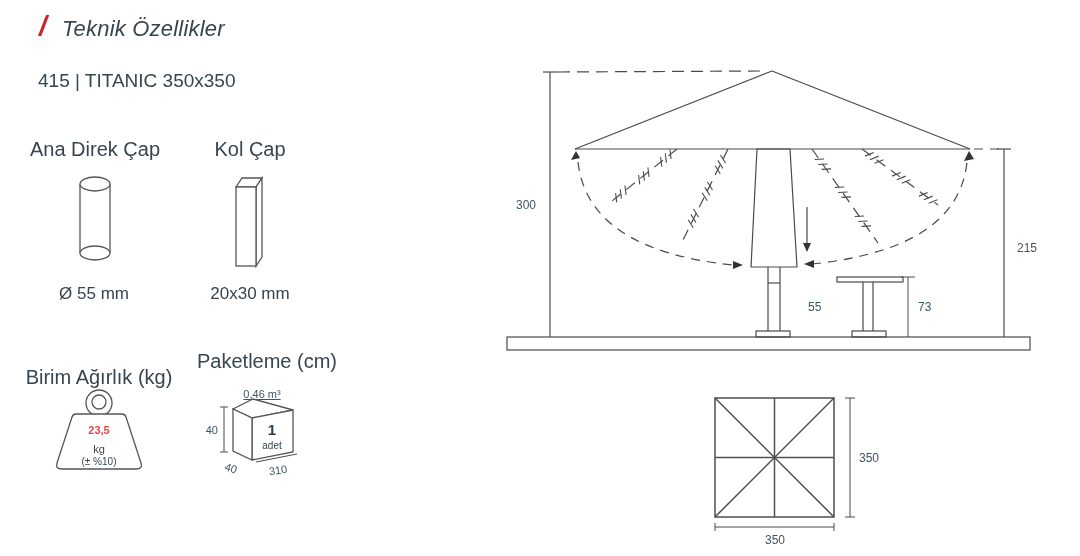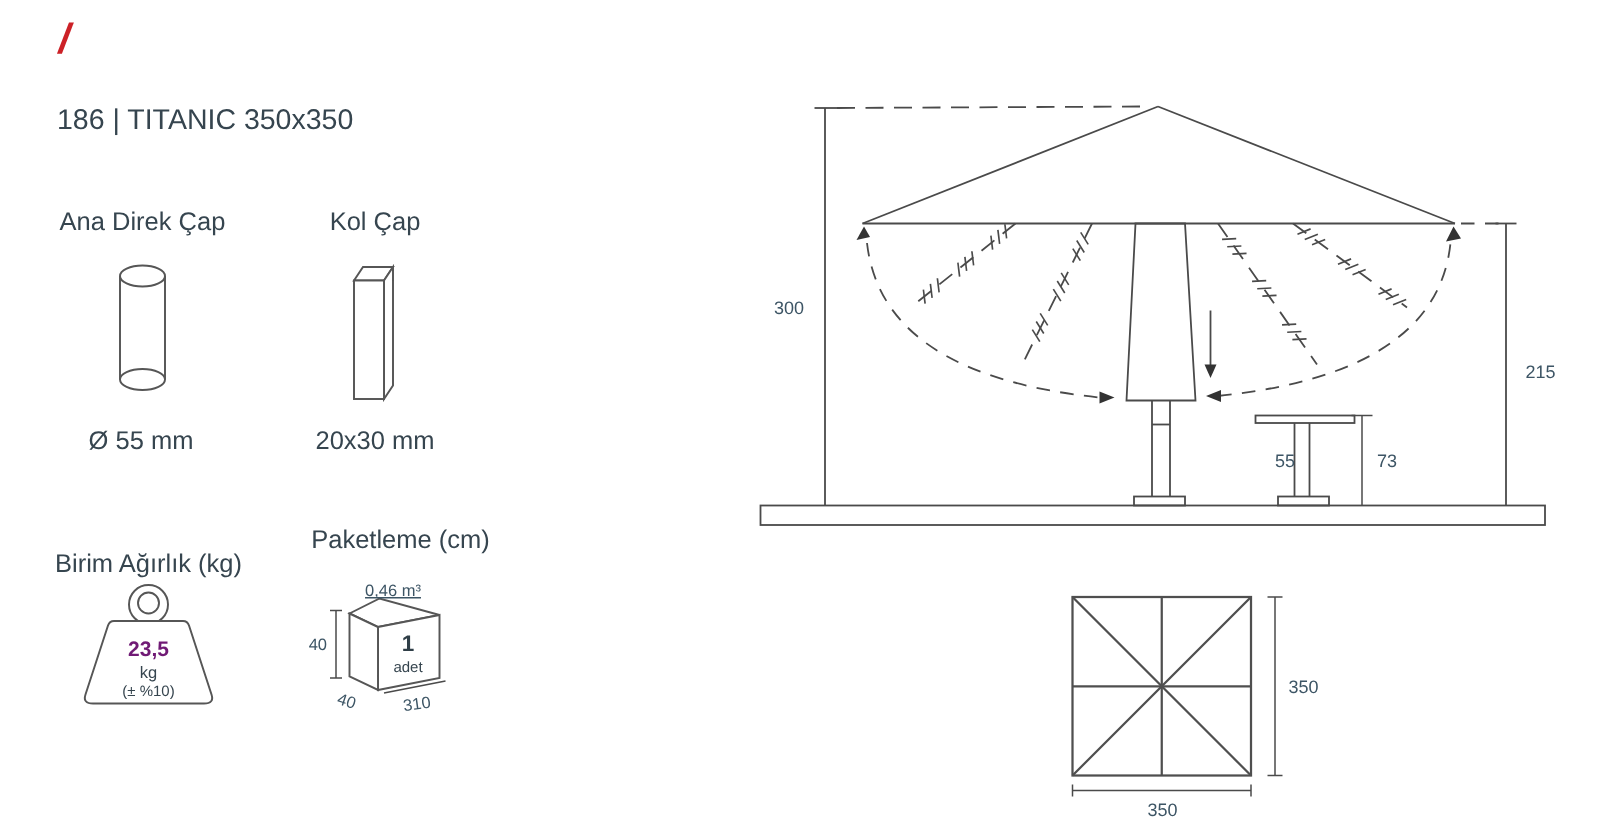--- a/index.html
+++ b/index.html
@@ -7,25 +7,25 @@
     position:relative;width:1080px;height:556px;background:#ffffff;overflow:hidden;
     font-family:"Liberation Sans", sans-serif;color:#36454f;
   }
   .abs{position:absolute;}
   .txt{white-space:nowrap;}
   .center{transform:translateX(-50%);text-align:center;}
   .right{transform:translateX(-100%);text-align:center;}
   #section-title{left:62px;top:16px;font-size:22px;font-style:italic;font-weight:400;color:#36454f;letter-spacing:.2px;}
   #title-slash{left:39px;top:10px;font-size:28px;font-style:italic;font-weight:600;color:#cc2127;}
   #product-title{left:38px;top:70px;font-size:19px;color:#36454f;}
-  .spec-label{font-size:17px;color:#36454f;}
+  .spec-label{font-size:20px;color:#36454f;}
   .spec-value{font-size:17px;color:#36454f;}
   .dim{font-size:12px;color:#3d5565;}
   .dim-small{font-size:11px;color:#3d5565;}
-  .wt-big{font-size:14px;font-weight:700;color:#701a75;}
+  .wt-big{font-size:11px;font-weight:700;color:#ef4444;}
   .wt-kg{font-size:11px;color:#36454f;}
   .wt-tol{font-size:10px;color:#36454f;}
   .box-one{font-size:15px;font-weight:700;color:#2f3e47;}
   .box-adet{font-size:10px;color:#36454f;text-align:right;}
   .rot18{transform:translateX(-50%) rotate(18deg);}
   .rotm8{transform:translateX(-50%) rotate(-8deg);}
   svg{position:absolute;left:0;top:0;}
   .ln{stroke:#4a4a4a;stroke-width:1.2;fill:none;}
   .ln-thin{stroke:#4a4a4a;stroke-width:1;fill:none;}
   .ico{stroke:#565656;stroke-width:1.3;fill:#fff;}
@@ -191,21 +191,22 @@
       <line class="ln-thin" x1="850" y1="398" x2="850" y2="517"></line>
       <line class="ln-thin" x1="845" y1="398" x2="855" y2="398"></line>
       <line class="ln-thin" x1="845" y1="517" x2="855" y2="517"></line>
       <line class="ln-thin" x1="715" y1="527" x2="834" y2="527"></line>
       <line class="ln-thin" x1="715" y1="523" x2="715" y2="531"></line>
       <line class="ln-thin" x1="834" y1="523" x2="834" y2="531"></line>
     </g>
   </svg>
 
   <div class="abs txt" id="title-slash">/</div>
-  <div class="abs txt" id="product-title">186 | TITANIC 350x350</div>
+  <div class="abs txt" id="section-title">Teknik Özellikler</div>
+  <div class="abs txt" id="product-title">415 | TITANIC 350x350</div>
 
   <div class="abs txt spec-label center" style="left:95px;top:138px;">Ana Direk Çap</div>
   <div class="abs txt spec-label center" style="left:250px;top:138px;">Kol Çap</div>
   <div class="abs txt spec-value center" style="left:94px;top:284px;">Ø 55 mm</div>
   <div class="abs txt spec-value center" style="left:250px;top:284px;">20x30 mm</div>
 
   <div class="abs txt spec-label center" style="left:99px;top:366px;">Birim Ağırlık (kg)</div>
   <div class="abs txt spec-label center" style="left:247px;top:350px;margin-left:20px;">Paketleme (cm)</div>
 
   <div class="abs txt wt-big center" style="left:99px;top:424px;">23,5</div>
@@ -214,19 +215,19 @@
 
   <div class="abs txt dim-small center" style="left:262px;top:388px;text-decoration:underline;">0,46 m³</div>
   <div class="abs txt dim-small right" style="left:218px;top:424px;">40</div>
   <div class="abs txt dim-small rot18" style="left:231px;top:462px;">40</div>
   <div class="abs txt dim-small rotm8" style="left:278px;top:464px;">310</div>
   <div class="abs txt box-one center" style="left:272px;top:421px;">1</div>
   <div class="abs txt box-adet center" style="left:272px;top:440px;">adet</div>
 
   <div class="abs txt dim right" style="left:536px;top:198px;">300</div>
   <div class="abs txt dim" style="left:1017px;top:241px;">215</div>
-  <div class="abs txt dim" style="left:850px;top:300px;">55</div>
+  <div class="abs txt dim" style="left:808px;top:300px;">55</div>
   <div class="abs txt dim" style="left:918px;top:300px;">73</div>
 
   <div class="abs txt dim" style="left:859px;top:451px;">350</div>
   <div class="abs txt dim center" style="left:775px;top:533px;">350</div>
 
 </div>
 
 </body></html>

